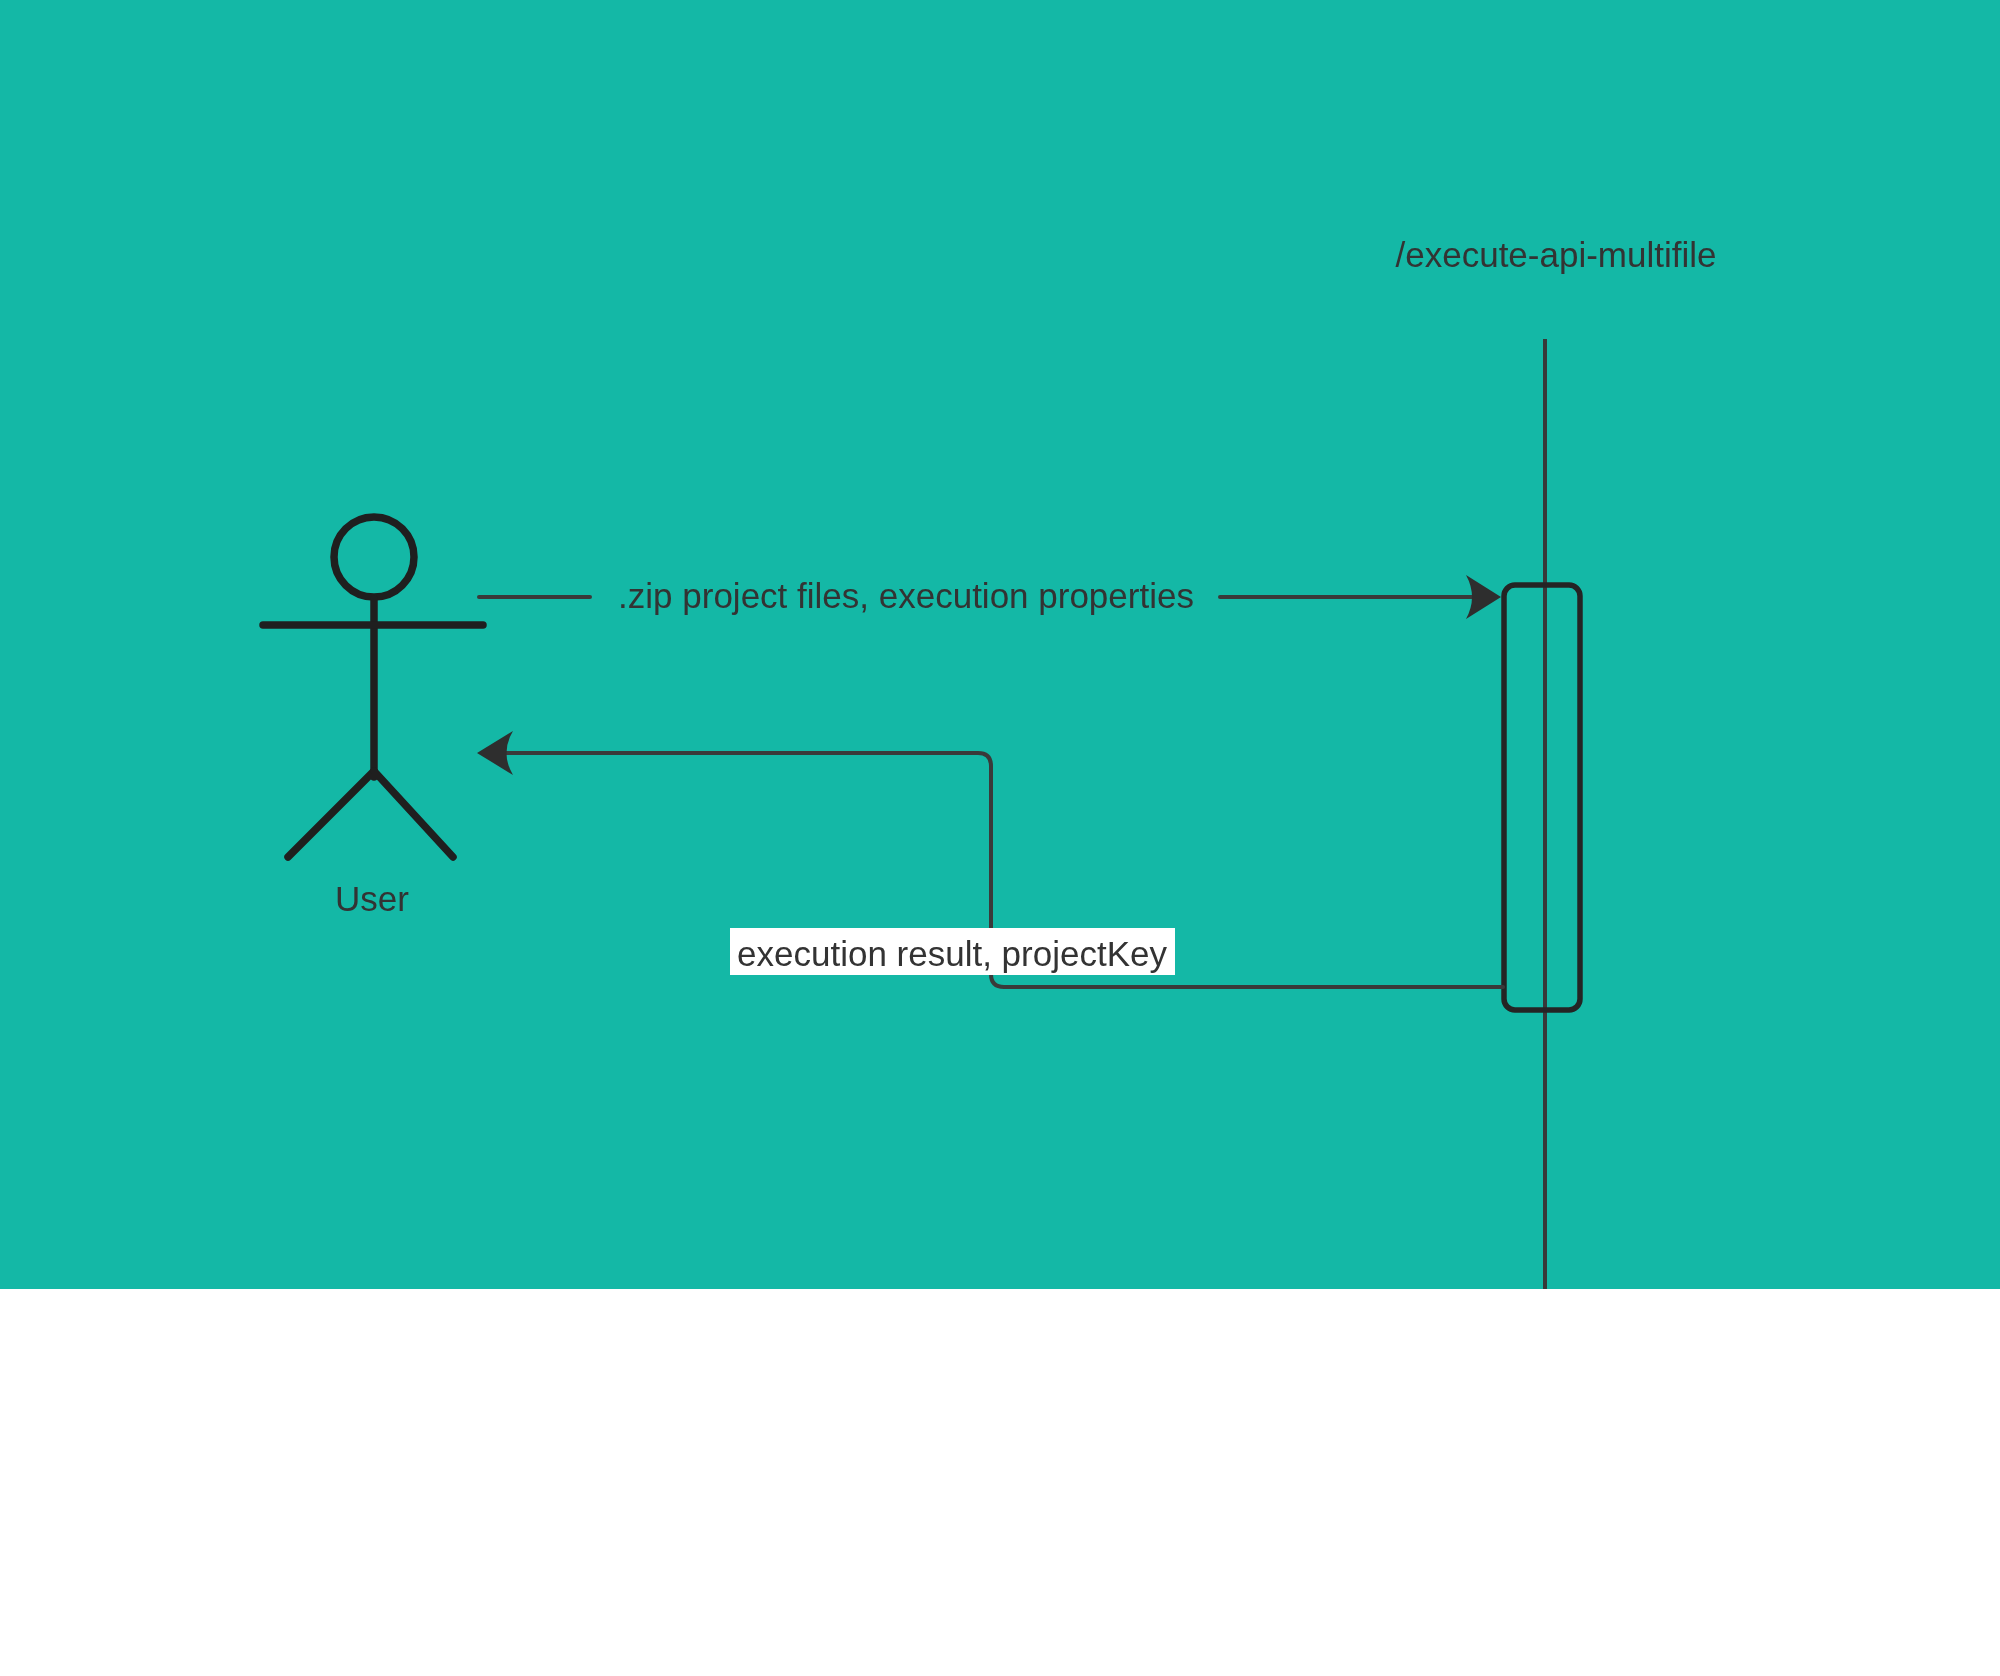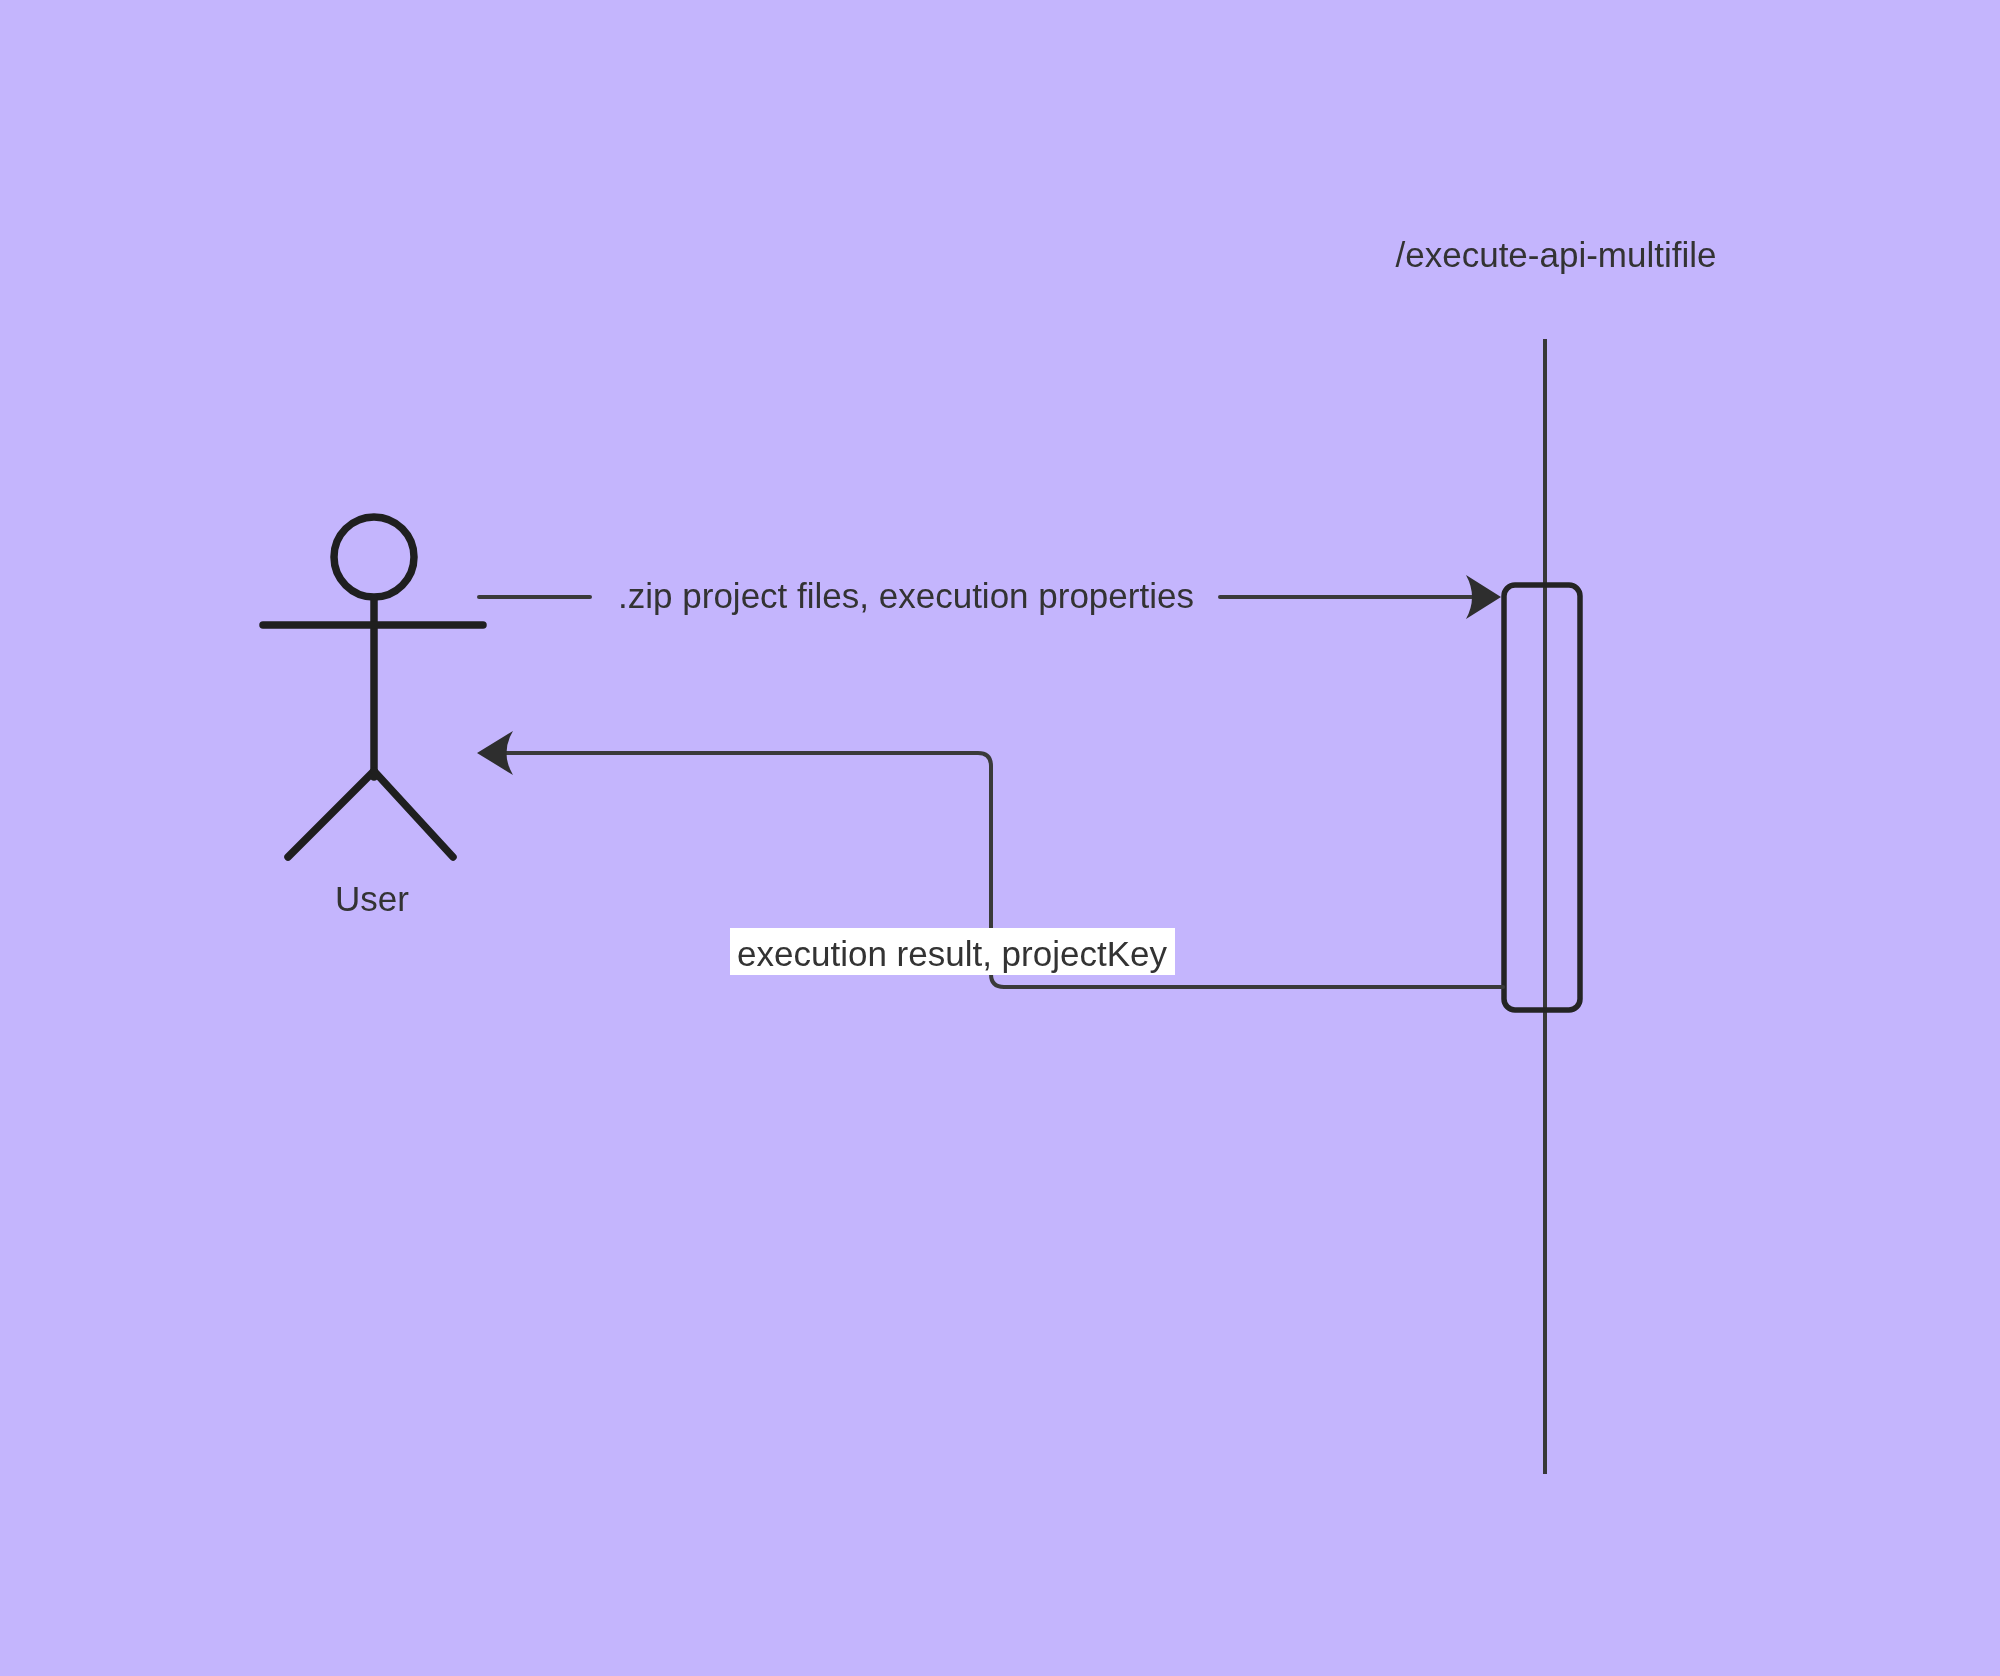--- a/index.html
+++ b/index.html
@@ -3,22 +3,22 @@
 <meta charset="utf-8">
 <style>
   html, body {
     margin: 0;
     padding: 0;
     background: #ffffff;
   }
   #canvas {
     position: relative;
     width: 2000px;
-    height: 1676px;
-    background: #c4b5fd;
+    height: 1289px;
+    background: #14b8a6;
     overflow: hidden;
   }
   svg { display: block; }
   .diagram-text {
     font-family: "Liberation Sans", "DejaVu Sans", sans-serif;
     font-size: 35px;
     fill: #333333;
   }
   .msg-line {
     stroke: #3a3a3a;

